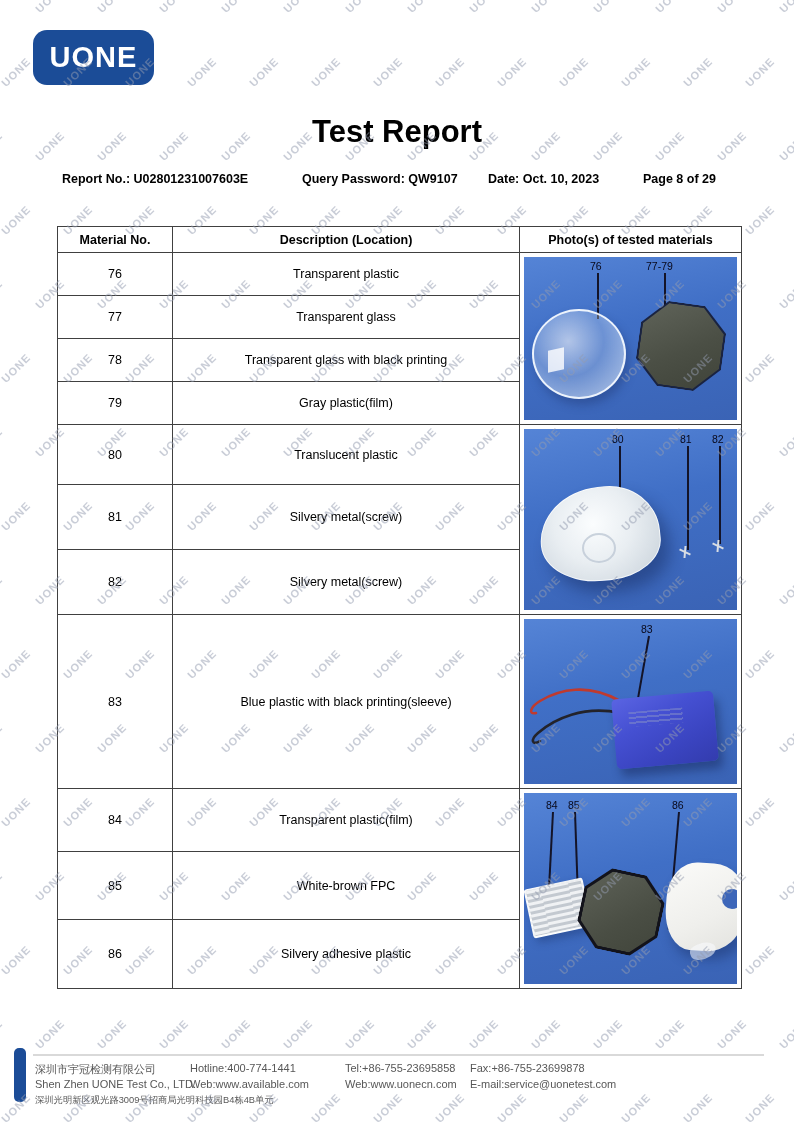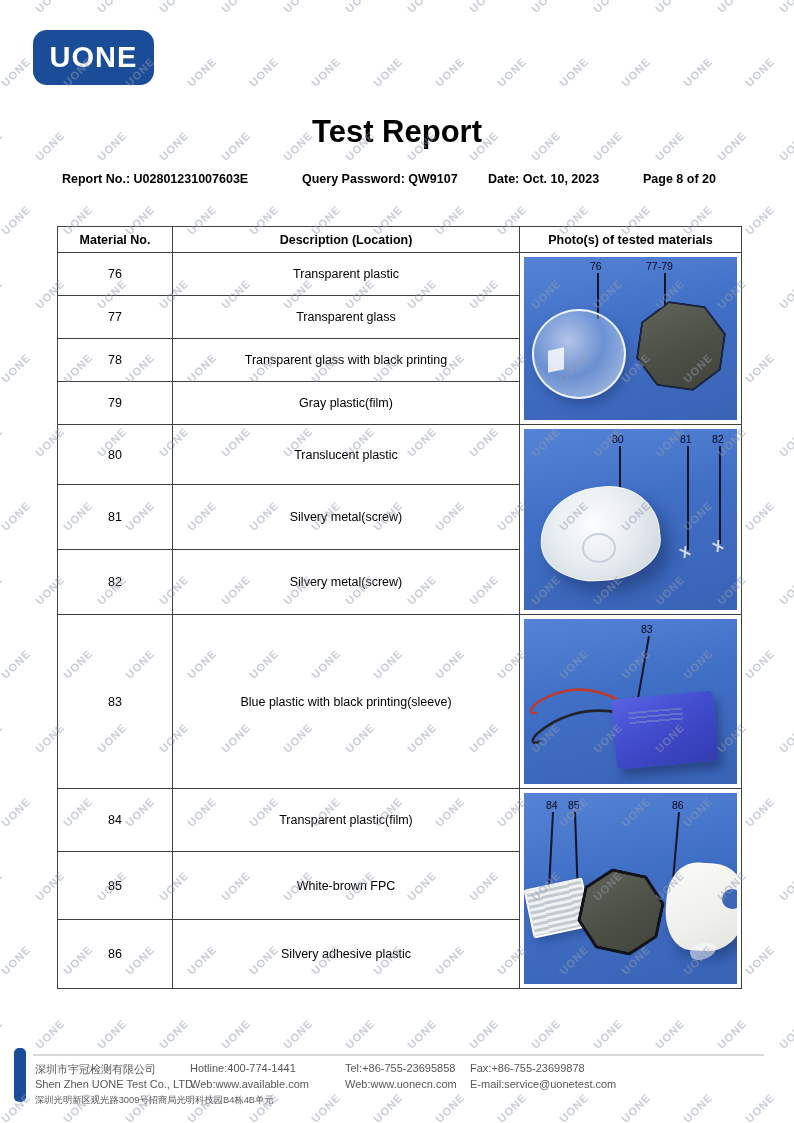--- a/index.html
+++ b/index.html
@@ -70,21 +70,21 @@
   <div class="logo">
     <span>UONE</span>
   </div>
 
   <div class="title">Test Report</div>
 
   <div class="report-info">
     <span class="ri1">Report No.: U02801231007603E</span>
     <span class="ri2">Query Password: QW9107</span>
     <span class="ri3">Date: Oct. 10, 2023</span>
-    <span class="ri4">Page 8 of 20</span>
+    <span class="ri4">Page 8 of 29</span>
   </div>
 
   <table class="materials">
     <colgroup>
         <col style="width:115px">
         <col style="width:347px">
         <col style="width:222px">
       </colgroup>
     <thead>
       <tr>

